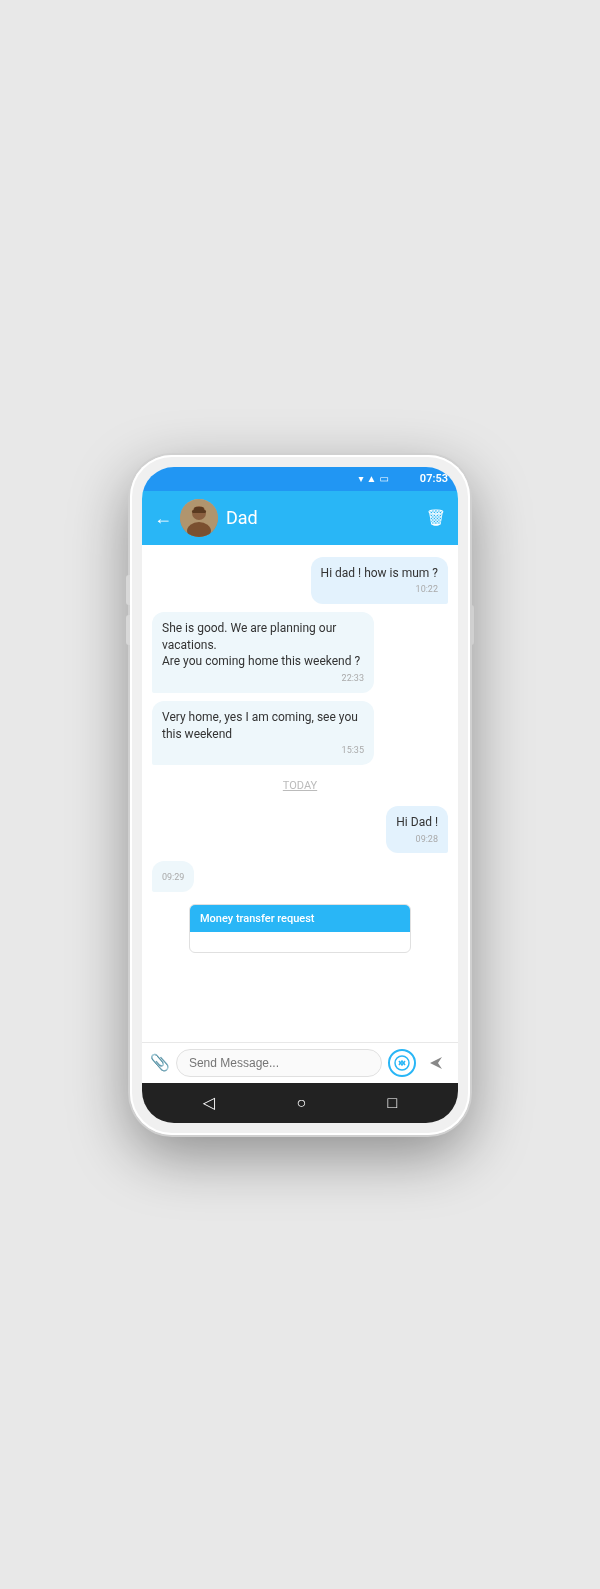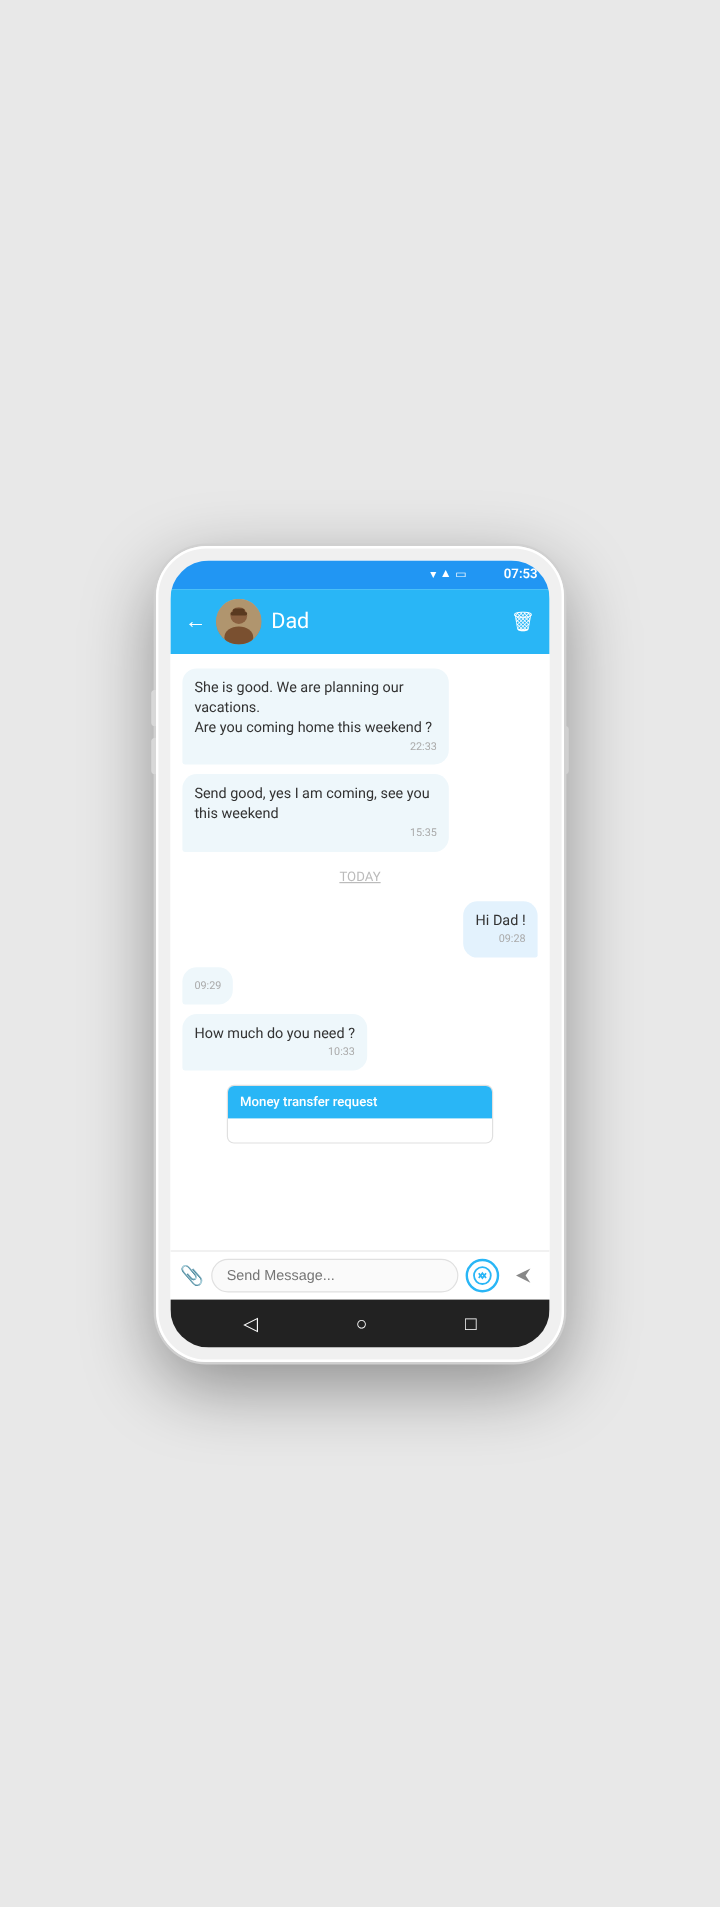--- a/index.html
+++ b/index.html
@@ -305,46 +305,46 @@
             <rect x="12" y="11" width="14" height="3" rx="1.5" fill="#5a3a20"></rect>
           </svg>
         </div>
       </div>
       <span class="contact-name">Dad</span>
       <span class="trash-icon">🗑</span>
     </div>
 
     <div class="chat-area">
 
+      <div class="bubble bubble-sent">
+        <div class="bubble-text">Hi dad ! how is mum ?</div>
+        <div class="bubble-time">10:22</div>
+      </div>
 
       <div class="bubble bubble-received">
         <div class="bubble-text">She is good. We are planning our vacations.<br>Are you coming home this weekend ?</div>
         <div class="bubble-time">22:33</div>
       </div>
 
       <div class="bubble bubble-received">
-        <div class="bubble-text">Send good, yes I am coming, see you this weekend</div>
+        <div class="bubble-text">Very home, yes I am coming, see you this weekend</div>
         <div class="bubble-time">15:35</div>
       </div>
 
       <div class="date-separator">TODAY</div>
 
       <div class="bubble bubble-sent">
         <div class="bubble-text">Hi Dad !</div>
         <div class="bubble-time">09:28</div>
       </div>
 
       <div class="bubble bubble-received">
         <div class="bubble-time">09:29</div>
       </div>
 
-      <div class="bubble bubble-received">
-        <div class="bubble-text">How much do you need ?</div>
-        <div class="bubble-time">10:33</div>
-      </div>
 
       <div class="money-card">
         <div class="money-card-header">Money transfer request</div>
         <div class="money-card-amount">
           
         </div>
 
       </div>
 
     </div>

